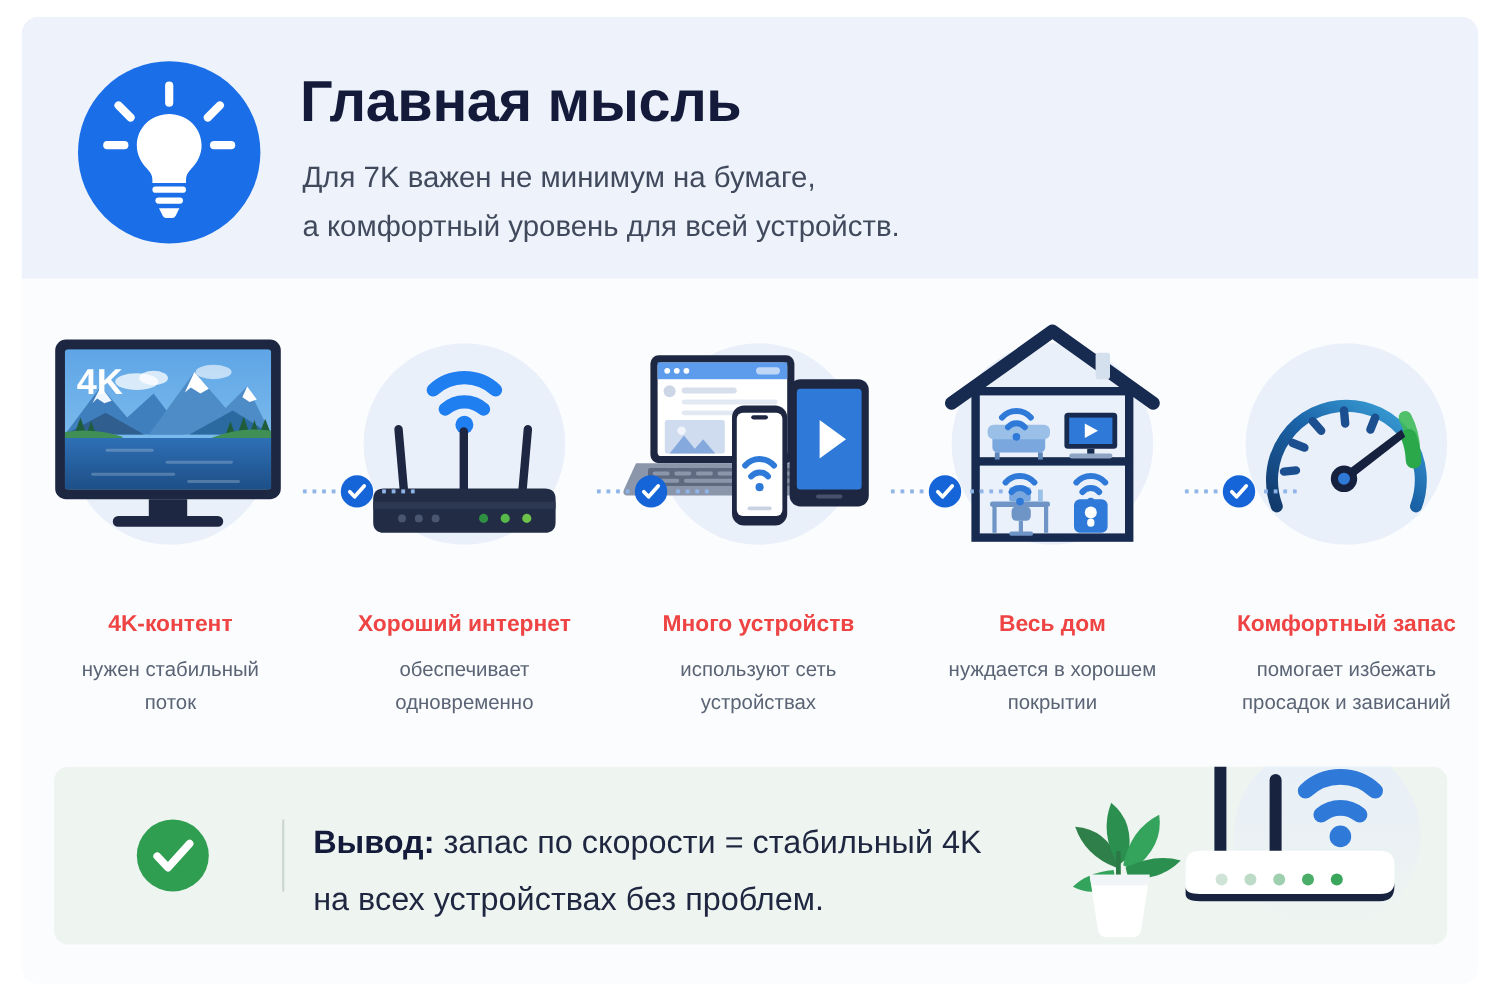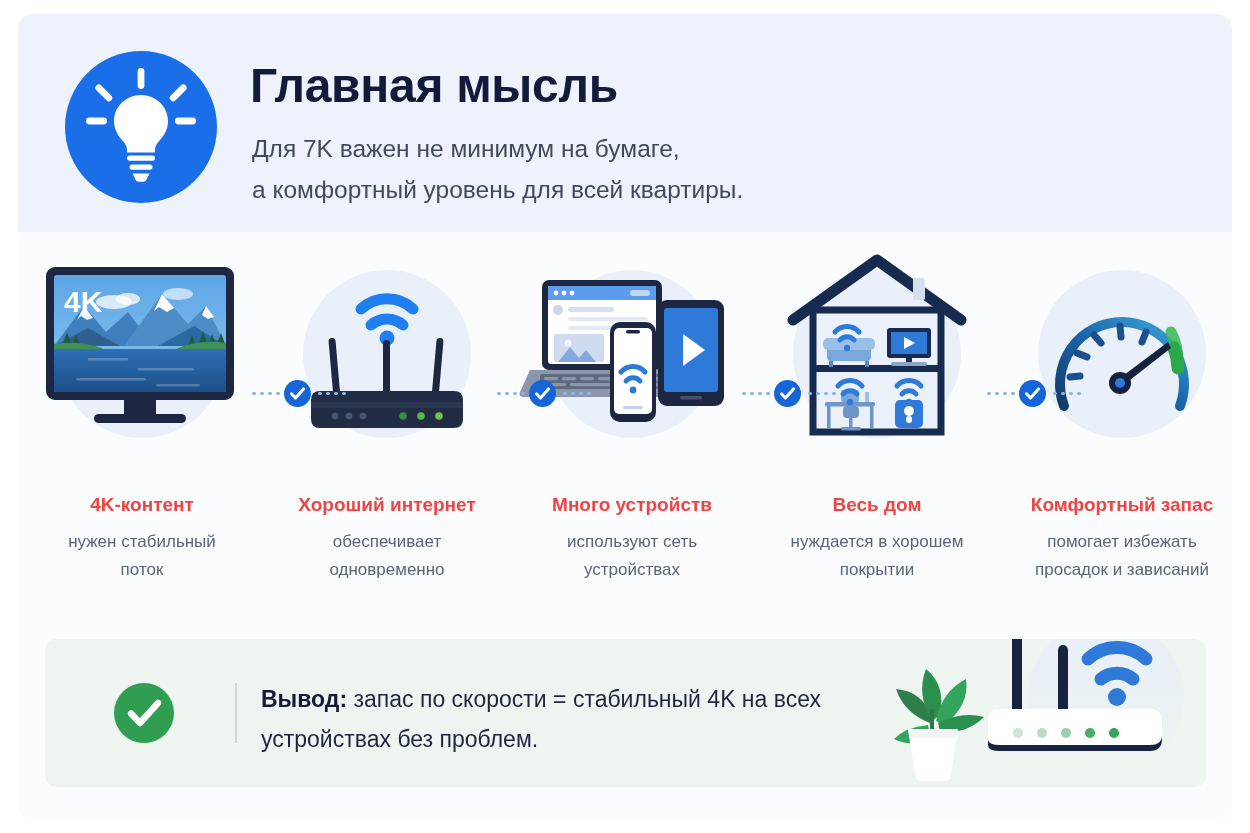--- a/index.html
+++ b/index.html
@@ -65,21 +65,21 @@
     font-weight: 400;
     color: #414a5c;
     line-height: 1.66;
     white-space: nowrap;
   }
 
   
   .steps {
     position: absolute;
     left: 0;
-    top: 236px;
+    top: 252px;
     width: 1214px;
     height: 350px;
   }
 
   .step {
     position: absolute;
     top: 0;
     width: 228px;
     height: 350px;
   }
@@ -201,21 +201,21 @@
     width: 2px;
     height: 60px;
     background: #cdd9d2;
   }
 
   .concl-text {
     position: absolute;
     left: 216px;
     top: 40px;
     width: 580px;
-    font-size: 23px;
+    font-size: 27px;
     color: #1f2740;
     line-height: 1.75;
   }
   .concl-text b { font-weight: 700; color: #131a3a; }
 
   .concl-art {
     position: absolute;
     right: 6px;
     top: -34px;
     width: 330px;
@@ -243,21 +243,21 @@
           <rect x="35.4" y="31.4" width="6.8" height="21" rx="3.4" transform="rotate(-45 38.8 41.9)"></rect>
           <rect x="109.8" y="31.4" width="6.8" height="21" rx="3.4" transform="rotate(45 113.2 41.9)"></rect>
         </g>
       </svg>
     </div>
 
     <div class="header-title">Главная мысль</div>
 
     <div class="header-sub">
       <div>Для 7K важен не минимум на бумаге,</div>
-      <div>а комфортный уровень для всей квартиры.</div>
+      <div>а комфортный уровень для всей устройств.</div>
     </div>
   </div>
 
   <div class="steps">
 
     <div class="step step-0">
       <div class="step-art">
         <div class="art-halo"></div>
         <svg viewBox="0 0 228 212" xmlns="http://www.w3.org/2000/svg">
           <defs>

